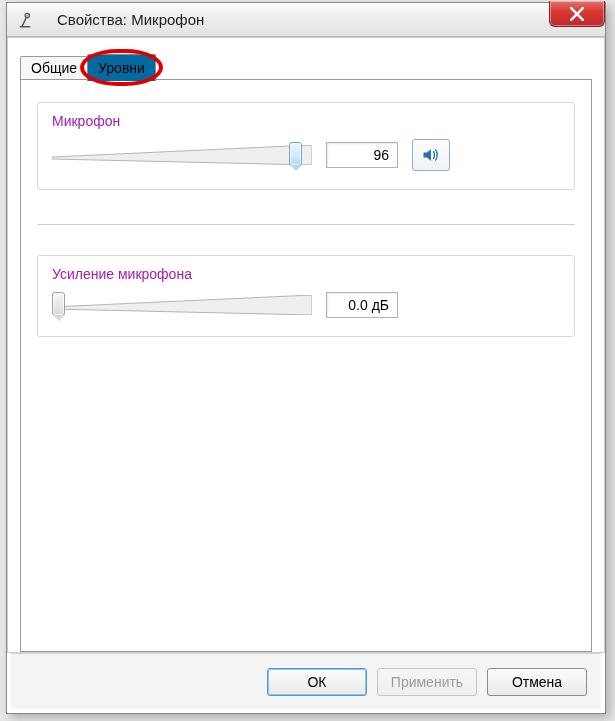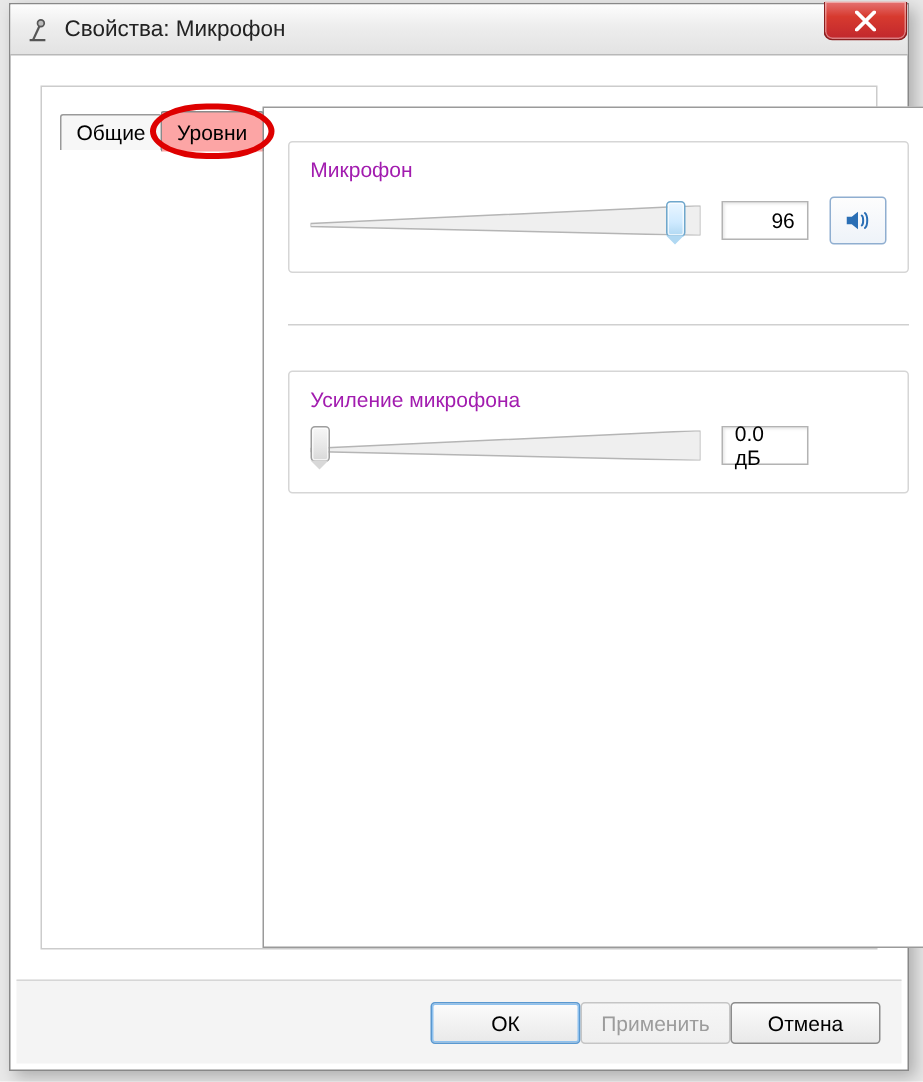--- a/index.html
+++ b/index.html
@@ -27,62 +27,62 @@
     background: linear-gradient(to bottom, #fdfdfd 0%, #ededed 45%, #e3e3e3 100%);
     border-bottom: 1px solid #b8b8b8;
     display: flex; align-items: center;
     position: relative;
   }
   .titlebar .icon-slot {
     width: 24px; height: 24px; margin-left: 6px;
     display:flex; align-items:center; justify-content:center;
   }
   .titlebar .title {
-    margin-left: 6px; font-size: 15px; color: #222;
+    margin-left: 20px; font-size: 15px; color: #222;
   }
   .close-btn {
     position: absolute; right: 0; top: -2px;
     width: 56px; height: 26px;
     background: linear-gradient(to bottom, #e57373 0%, #d73a2f 40%, #c1272d 100%);
     border: 1px solid #8a1f1f;
     border-top: none;
     border-bottom-left-radius: 6px;
     border-bottom-right-radius: 6px;
     display:flex; align-items:center; justify-content:center;
     color:#fff; font-weight:bold; font-size:14px;
     box-shadow: inset 0 0 0 1px rgba(255,255,255,0.4);
   }
   .close-btn svg { width:14px; height:14px; }
   .client {
     flex:1; padding: 14px 12px 0 12px;
-    display:flex; flex-direction:row;
+    display:flex; flex-direction:column;
     background: #fff;
     border: 1px solid #ccc;
-    margin: 20px;
+    margin: 0;
   }
   
   .tabstrip {
     display:flex; align-items:flex-end;
     position:relative;
     height: 28px;
   }
   .tab {
     border: 1px solid #9a9a9a;
     border-bottom: none;
     background: #f7f7f7;
     padding: 3px 10px 4px 10px;
     font-size: 14px;
     border-top-left-radius: 2px;
     border-top-right-radius: 2px;
     margin-right: -1px;
     position: relative;
     cursor: default;
   }
   .tab.active {
-    background: #fca5a5;
+    background: #0369a1;
     border-color: #8a8a8a;
     padding-top: 5px;
     padding-bottom: 5px;
     z-index: 2;
     top: 1px;
   }
   .tab.highlight::after {
     content:"";
     position:absolute;
     left:-8px; right:-8px; top:-6px; bottom:-5px;
@@ -144,21 +144,21 @@
     content:"";
     position:absolute; left:50%; bottom:-6px;
     transform:translateX(-50%);
     width:0;height:0;
     border-left:6px solid transparent;
     border-right:6px solid transparent;
     border-top:6px solid #b0d8f2;
   }
   .thumb.gray::after { border-top-color:#d8d8d8; }
   .value-box {
-    width: 58px; height: 26px;
+    width: 72px; height: 26px;
     border: 1px solid #b3b3b3;
     background:#fff;
     box-shadow: inset 1px 1px 2px rgba(0,0,0,0.1);
     display:flex; align-items:center; justify-content:flex-end;
     padding: 0 8px;
     font-size: 14px;
   }
   .mute-btn {
     width: 38px; height: 32px;
     border: 1px solid #8faed0;
@@ -167,20 +167,21 @@
     display:flex; align-items:center; justify-content:center;
   }
   .divider {
     height:1px; background:#d0d0d0;
     margin: 28px 0;
   }
   .footer {
     height: 56px;
     border-top: 1px solid #d6d6d6;
     display:flex; align-items:center; justify-content:flex-end;
+    gap: 10px;
     padding: 0 14px;
     margin: 0 4px 4px 4px;
     background: #f4f4f4;
   }
   .btn {
     min-width: 100px; height: 28px;
     border: 1px solid #8c8c8c;
     border-radius: 3px;
     background: linear-gradient(to bottom,#fcfcfc,#e9e9e9);
     font-size: 14px;

